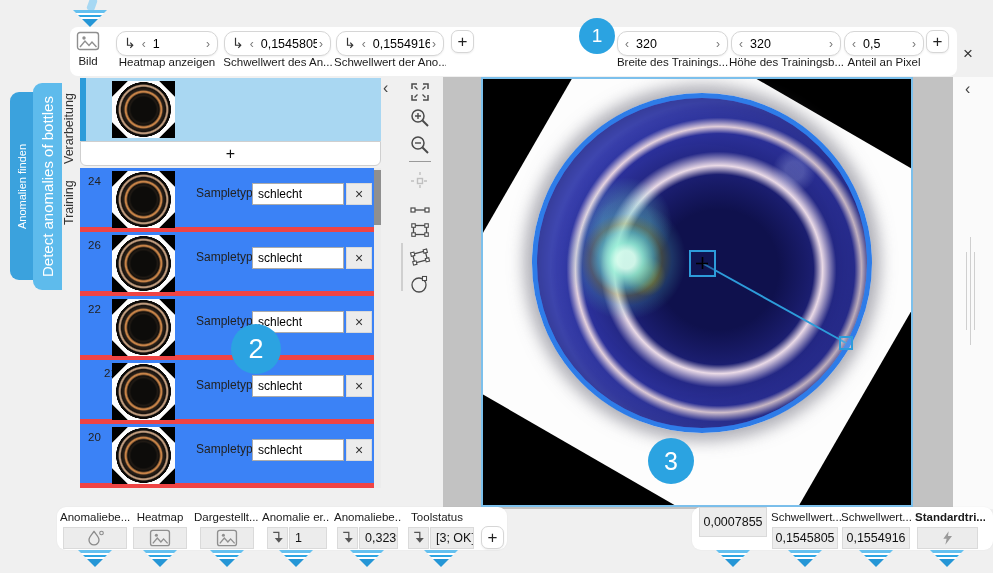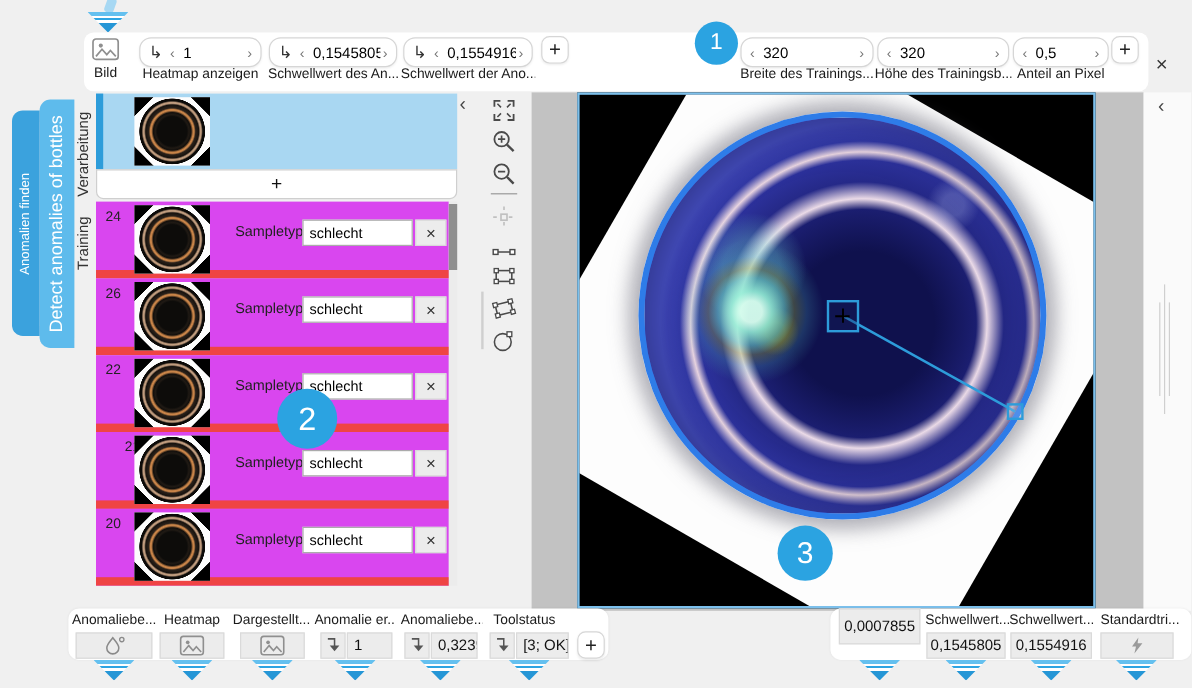--- a/index.html
+++ b/index.html
@@ -24,21 +24,21 @@
   .vlabel{writing-mode:vertical-rl;transform:rotate(180deg);color:#333;font-size:12.5px;display:flex;align-items:center;justify-content:center;}
   
   .thumb{background:
     linear-gradient(135deg,#000 0 13%,transparent 13.5%),
     linear-gradient(225deg,#000 0 13%,transparent 13.5%),
     linear-gradient(45deg,#000 0 13%,transparent 13.5%),
     linear-gradient(315deg,#000 0 13%,transparent 13.5%),
     radial-gradient(circle at 50% 50%,#0d0c0a 0 29%,#201a14 33%,#120f0c 37%,rgba(190,110,40,.85) 41% 43%,#2a211a 46%,#17120e 52%,rgba(150,90,40,.6) 55% 57%,#0c0a08 60% 64%,transparent 65%),
     #fdfdfd;}
   
-  .trow{background:#d946ef;border-bottom:7px solid #ef4444;box-sizing:border-box;}
+  .trow{background:#3b82f6;border-bottom:5px solid #ef4444;box-sizing:border-box;}
   .rownum{font-size:11.5px;color:#222;}
   .slabel{font-size:12px;color:#222;}
   .sinput{border:1px solid #ababab;background:#fff;font-size:12px;padding:2px 5px;box-sizing:border-box;font-family:"Liberation Sans",sans-serif;}
   .xbtn{background:#ececec;border:1px solid #d9d9d9;display:flex;align-items:center;justify-content:center;font-size:14px;color:#333;cursor:pointer;box-sizing:border-box;}
   .whitebtn{background:#fff;border:1px solid #cfcfcf;border-radius:0 0 6px 6px;display:flex;align-items:center;justify-content:center;
     font-size:12.5px;color:#111;cursor:pointer;box-sizing:border-box;}
   
   .vtool{display:flex;align-items:center;justify-content:center;cursor:pointer;}
   
   .band{background:#fff;border-radius:9px;box-shadow:0 0 2px rgba(0,0,0,.05);}
@@ -320,21 +320,21 @@
         <path d="M6 11l5 6 5-6z" fill="#555"></path>
       </svg>
   </div>
   <div class="abs bbox" style="left:430px;top:527px;width:44px;height:22px;justify-content:flex-start;padding-left:5px;">[3; OK]</div>
 
   <div class="abs roundbtn" style="left:481px;top:526px;width:23px;height:23px;">+</div>
 
   <div class="abs blabel" style="left:700px;top:511px;width:68px;">Trainingsfe...</div>
   <div class="abs blabel" style="left:771px;top:511px;width:70px;">Schwellwert...</div>
   <div class="abs blabel" style="left:841px;top:511px;width:70px;">Schwellwert...</div>
-  <div class="abs blabel" style="left:915px;top:511px;width:70px;">Standardtri...</div>
+  <div class="abs blabel" style="left:915px;top:511px;width:70px;font-weight:bold;">Standardtri...</div>
 
   <div class="abs bbox" style="left:699px;top:507px;width:68px;height:30px;">0,0007855</div>
   <div class="abs bbox" style="left:772px;top:527px;width:66px;height:22px;">0,1545805</div>
   <div class="abs bbox" style="left:842px;top:527px;width:68px;height:22px;">0,1554916</div>
   <div class="abs bbox" style="left:917px;top:527px;width:61px;height:22px;">
     <svg width="16" height="18" viewBox="0 0 24 24">
         <polygon points="13,2 5,13 10,13 8,22 18,9 12,9" fill="#9a9a9a"></polygon>
       </svg>
   </div>
 

